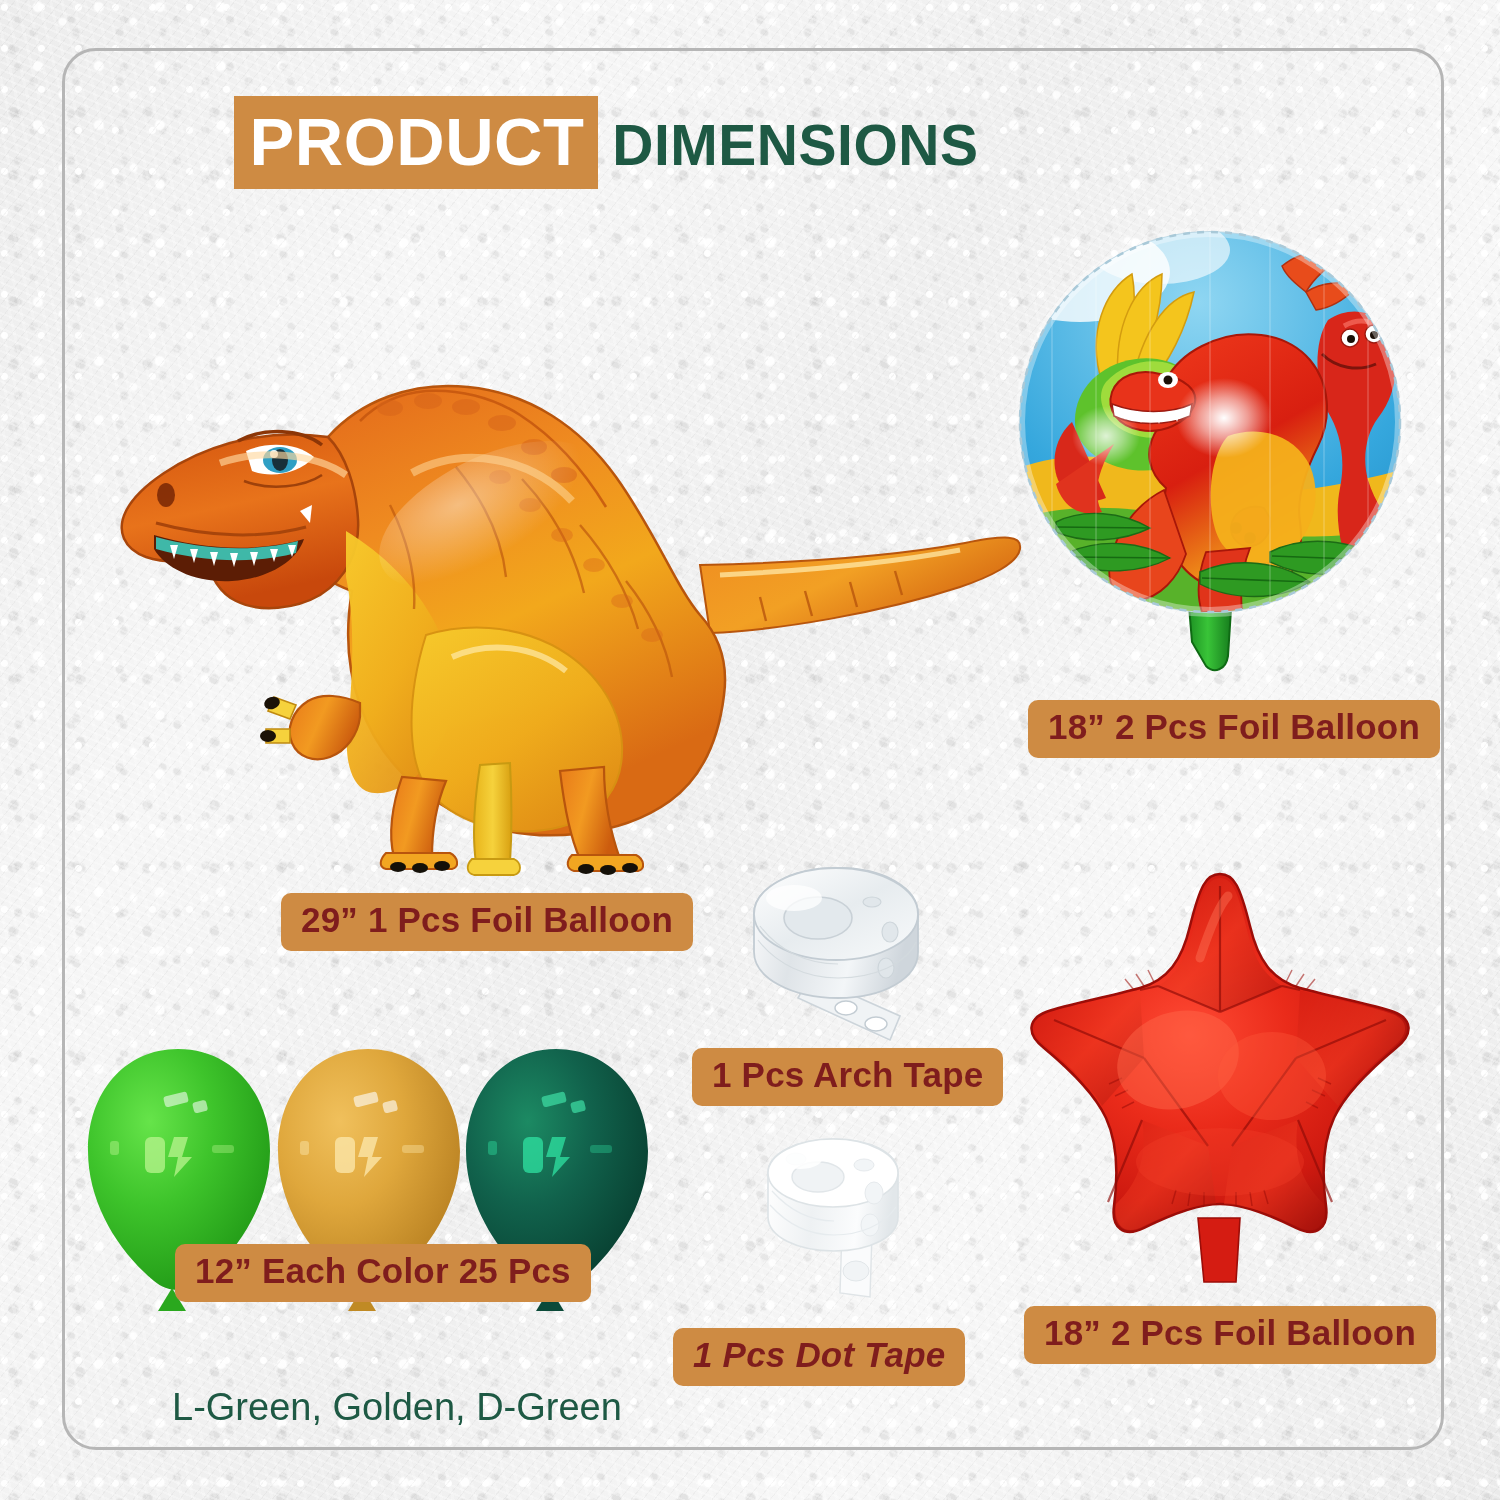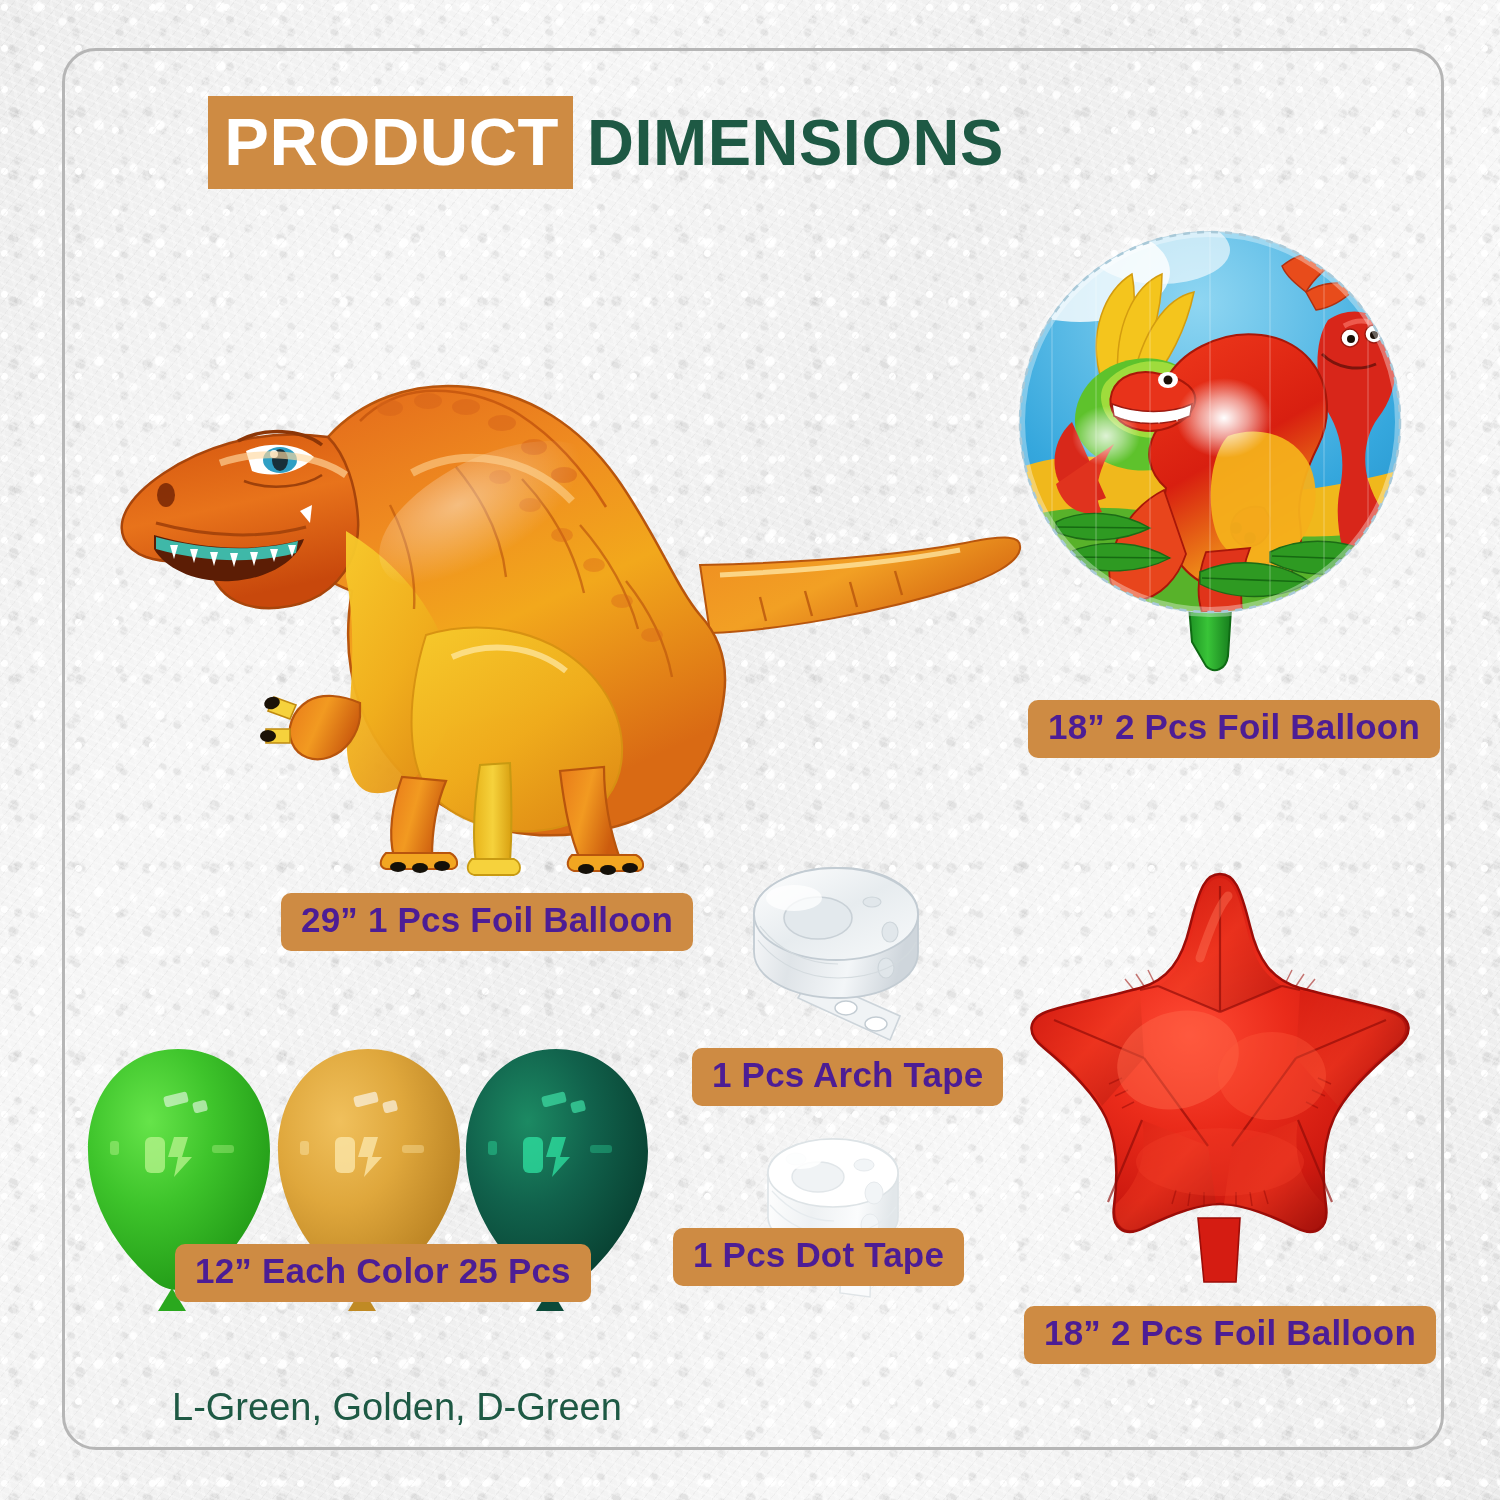--- a/index.html
+++ b/index.html
@@ -41,27 +41,27 @@
     position:absolute;left:0;top:96px;width:1222px;
     display:flex;justify-content:center;align-items:baseline;gap:0;
     z-index:8;
   }
   .title-hl{
     background:#ce8b43;color:#ffffff;
     font-size:67px;font-weight:bold;letter-spacing:.5px;
     line-height:1;padding:12px 14px 14px 16px;
   }
   .title-plain{
-    color:#1e5944;font-size:65px;font-weight:bold;letter-spacing:.5px;
+    color:#1e5944;font-size:57px;font-weight:bold;letter-spacing:.5px;
     line-height:1;padding:12px 10px 14px 14px;
   }
 
   
   .badge{
-    position:absolute;background:#ce8b43;color:#4c1d95;
+    position:absolute;background:#ce8b43;color:#7f1d1d;
     font-size:35px;font-weight:bold;letter-spacing:.2px;
     border-radius:10px;padding:9px 20px 12px 20px;
     white-space:nowrap;z-index:9;line-height:1.05;
   }
   .caption{
     position:absolute;color:#1e5944;font-size:38px;font-weight:normal;
     white-space:nowrap;z-index:9;line-height:1.05;
   }
 
   
@@ -450,21 +450,21 @@
         <ellipse cx="114" cy="100" rx="9" ry="11"></ellipse>
         <ellipse cx="40" cy="34" rx="10" ry="6"></ellipse>
       </g>
       <g fill="none" stroke="#e6ebee" stroke-width="1.2">
         <path d="M14,80 C32,100 54,110 78,110 C104,110 128,100 140,82"></path>
         <path d="M16,66 C34,86 54,96 78,96"></path>
       </g>
       <ellipse cx="44" cy="34" rx="22" ry="10" fill="#ffffff" opacity="0.85"></ellipse>
     </svg>
   </div>
-  <div class="badge" style="left:673px;top:1228px;">1 Pcs Dot Tape</div>
+  <div class="badge" style="left:673px;top:1328px;font-style:italic;">1 Pcs Dot Tape</div>
 
   <div class="art" style="left:88px;top:1045px;width:560px;height:275px;">
     <svg width="560" height="275" viewBox="0 0 560 275">
       <defs>
         <radialGradient id="lgG" cx="0.34" cy="0.3" r="0.78">
           <stop offset="0" stop-color="#66e44a"></stop>
           <stop offset="0.45" stop-color="#3ec42b"></stop>
           <stop offset="1" stop-color="#1f9615"></stop>
         </radialGradient>
         <radialGradient id="gdG" cx="0.34" cy="0.3" r="0.78">

